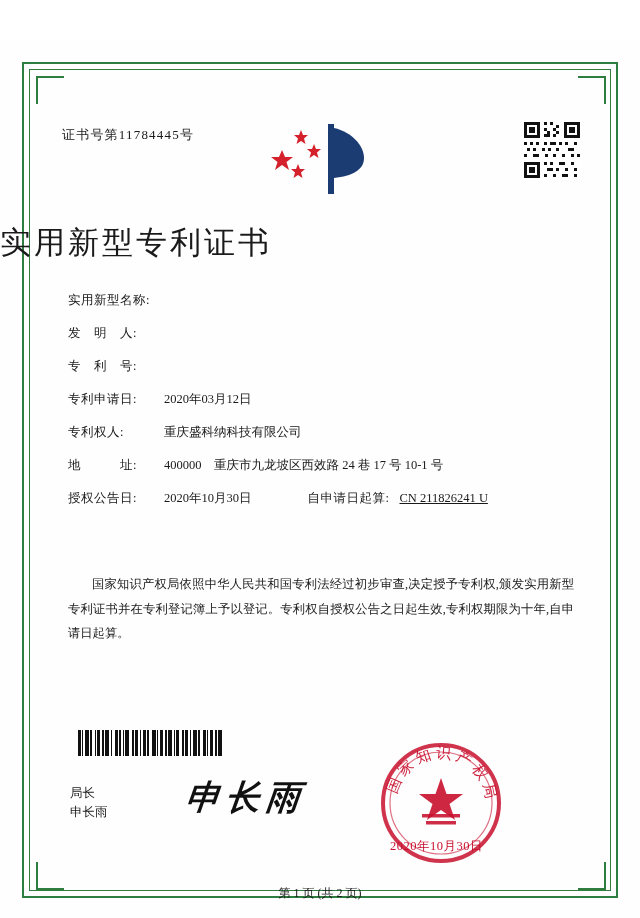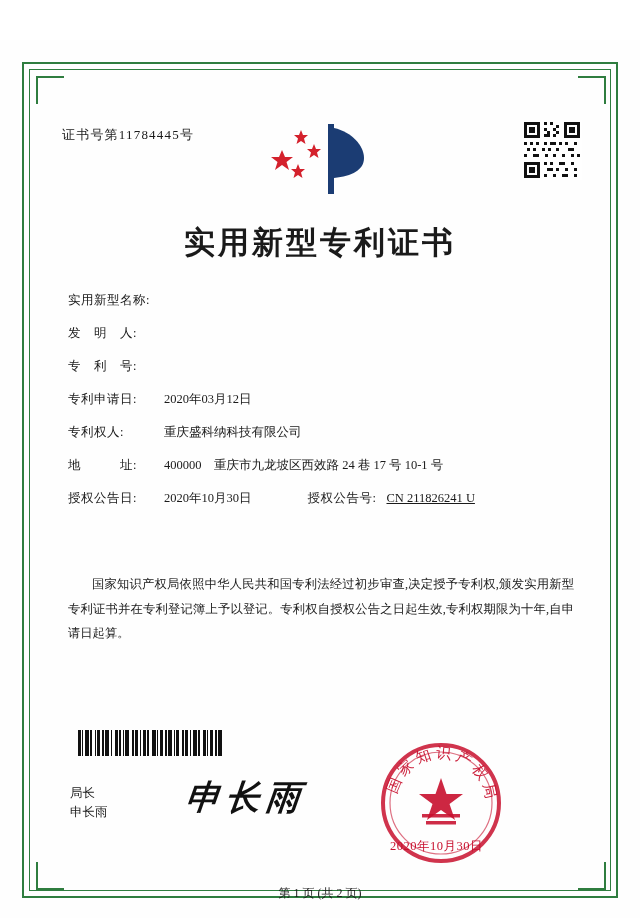--- a/index.html
+++ b/index.html
@@ -69,23 +69,23 @@
   .qr {
     position: absolute;
     right: 58px; top: 80px;
     width: 60px; height: 60px;
   }
 
   .title {
     position: absolute;
     left: 0; right: 0;
     top: 182px;
-    text-align: center;
+    text-align: left;
     font-size: 31px;
-    font-weight: bold;
+    font-weight: normal;
     letter-spacing: 3px;
     font-family: "DejaVu Serif", "Liberation Serif", serif;
   }
 
   
   .fields {
     position: absolute;
     left: 68px; top: 253px;
     width: 512px;
     font-size: 12.5px;
@@ -295,21 +295,21 @@
       <span class="lbl">专利权人:</span>
       <span class="val">重庆盛科纳科技有限公司</span>
     </div>
     <div class="row">
       <span class="lbl">地　　　址:</span>
       <span class="val">400000　重庆市九龙坡区西效路 24 巷 17 号 10-1 号</span>
     </div>
     <div class="row split">
       <span class="lbl">授权公告日:</span>
       <span class="val">2020年10月30日</span>
-      <span class="second-lbl">授权公告号:</span>
+      <span class="second-lbl">自申请日起算:</span>
       <span class="second-val">CN 211826241 U</span>
     </div>
   </div>
 
   <div class="paras">
     <p>国家知识产权局依照中华人民共和国专利法经过初步审查,决定授予专利权,颁发实用新型专利证书并在专利登记簿上予以登记。专利权自授权公告之日起生效,专利权期限为十年,自申请日起算。</p>
   </div>
 
   <div class="barcode">
     <i style="width:3px"></i>

